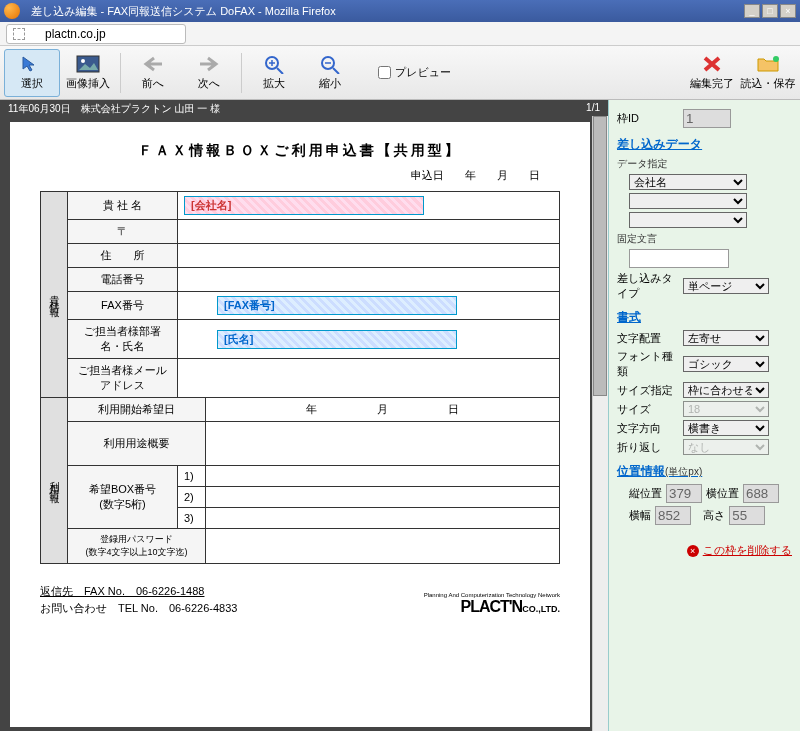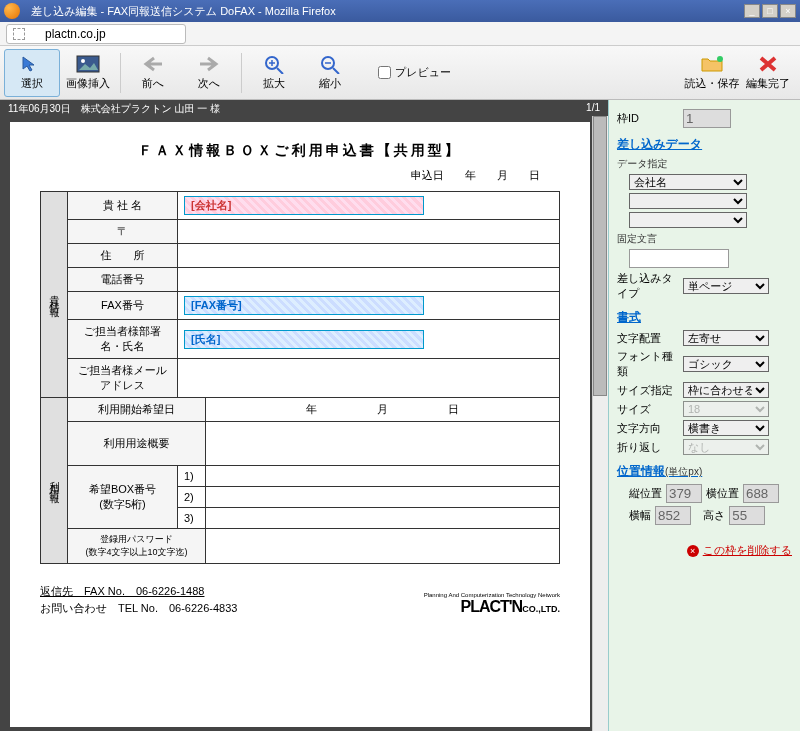--- a/index.html
+++ b/index.html
@@ -40,21 +40,21 @@
 .doc { padding: 20px 30px; }
 .doc-title { text-align: center; font-weight: bold; font-size: 14px; letter-spacing: 3px; margin-bottom: 8px; }
 .doc-date { text-align: right; font-size: 11px; margin-bottom: 8px; padding-right: 20px; }
 .doc-date span { margin-left: 18px; }
 .tbl { border-collapse: collapse; width: 100%; font-size: 11px; }
 .tbl td, .tbl th { border: 1px solid #333; padding: 4px 6px; }
 .vlabel { background: #e0e0e0; width: 20px; text-align: center; writing-mode: vertical-rl; letter-spacing: 4px; font-size: 10px; }
 .rlabel { background: #f5f5f5; width: 110px; text-align: center; }
 .merge-field { border: 1px solid #0099cc; padding: 1px 6px; display: inline-block; min-width: 240px; font-weight: bold; }
 .merge-red { background: repeating-linear-gradient(45deg, #fde, #fde 3px, #fcd 3px, #fcd 6px); color: #c33; }
-.merge-blue { background: repeating-linear-gradient(45deg, #def, #def 3px, #cdf 3px, #cdf 6px); color: #06c; }
+.merge-blue { background: repeating-linear-gradient(45deg, #def, #def 3px, #cdf 3px, #cdf 6px); color: #06c; margin-left: 33px; }
 .footer { margin-top: 18px; display: flex; justify-content: space-between; align-items: flex-end; font-size: 11px; }
 .footer-left div { margin-top: 2px; }
 .logo { font-family: Arial; font-weight: bold; font-size: 16px; letter-spacing: -1px; }
 
 
 .side { width: 192px; background: #e8f4e8; border-left: 1px solid #9cc; padding: 6px 8px; font-size: 11px; overflow-y: auto; }
 .side-row { display: flex; align-items: center; margin: 3px 0; gap: 4px; }
 .side-label { width: 62px; }
 .side input[type=text].ro { background: #ddd; border: 1px solid #999; width: 48px; padding: 1px 2px; color: #666; }
 .side input[type=text] { border: 1px solid #999; width: 100px; padding: 1px 2px; }
@@ -146,34 +146,34 @@
     </div>
     <div class="tool-label">縮小</div>
   </div>
   <div class="preview-chk">
     <input type="checkbox" style="">
     <span>プレビュー</span>
   </div>
   <div class="spacer"></div>
   <div class="tool">
     <div class="tool-icon">
+      <svg width="20" height="18">
+          <path d="M3 3 L17 15 M17 3 L3 15" stroke="#d33" stroke-width="4"></path>
+        </svg>
+    </div>
+    <div class="tool-label">編集完了</div>
+  </div>
+  <div class="tool">
+    <div class="tool-icon">
       <svg width="24" height="18">
           <path d="M2 4 L8 4 L10 6 L22 6 L22 16 L2 16 Z" fill="#f5c366" stroke="#c90"></path>
           <circle cx="20" cy="4" r="3" fill="#3c6"></circle>
         </svg>
     </div>
     <div class="tool-label">読込・保存</div>
-  </div>
-  <div class="tool">
-    <div class="tool-icon">
-      <svg width="20" height="18">
-          <path d="M3 3 L17 15 M17 3 L3 15" stroke="#d33" stroke-width="4"></path>
-        </svg>
-    </div>
-    <div class="tool-label">編集完了</div>
   </div>
 </div>
 
 <div class="main">
   <div class="docwrap">
     <div class="dochdr">
       <span>11年06月30日　株式会社プラクトン 山田 一 様</span>
       <span class="r">1/1</span>
     </div>
     <div class="docview">

